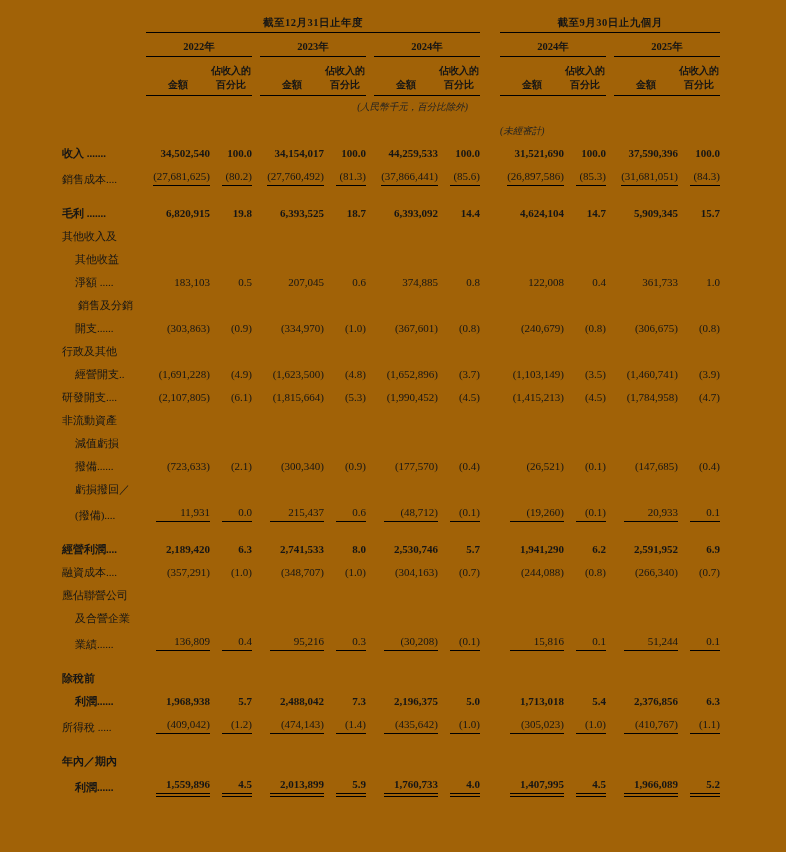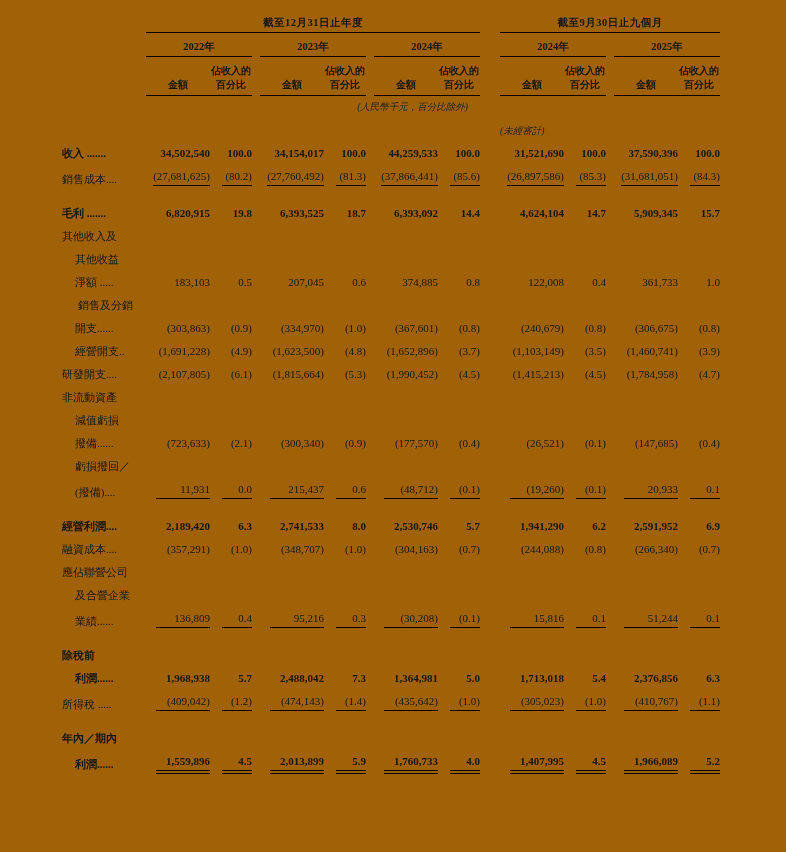--- a/index.html
+++ b/index.html
@@ -191,20 +191,23 @@
           <td class="v va"><span class="num">(367,601)</span></td>
           <td class="v vp"><span class="num">(0.8)</span></td>
           <td></td>
           <td class="v va"><span class="num">(240,679)</span></td>
           <td class="v vp"><span class="num">(0.8)</span></td>
           <td></td>
           <td class="v va"><span class="num">(306,675)</span></td>
           <td class="v vp"><span class="num">(0.8)</span></td>
         </tr>
         <tr>
+          <td class="lbl" colspan="15"><span class="lbl-text" style="padding-left: 0px;">行政及其他</span></td>
+        </tr>
+        <tr>
           <td class="lbl"><span class="lbl-text" style="padding-left: 13px;">經營開支..</span></td>
           <td class="v va"><span class="num">(1,691,228)</span></td>
           <td class="v vp"><span class="num">(4.9)</span></td>
           <td></td>
           <td class="v va"><span class="num">(1,623,500)</span></td>
           <td class="v vp"><span class="num">(4.8)</span></td>
           <td></td>
           <td class="v va"><span class="num">(1,652,896)</span></td>
           <td class="v vp"><span class="num">(3.7)</span></td>
           <td></td>
@@ -335,21 +338,21 @@
           <td class="lbl" colspan="15"><span class="lbl-text" style="padding-left: 0px;">除稅前</span></td>
         </tr>
         <tr class="bold">
           <td class="lbl"><span class="lbl-text" style="padding-left: 13px;">利潤......</span></td>
           <td class="v va"><span class="num">1,968,938</span></td>
           <td class="v vp"><span class="num">5.7</span></td>
           <td></td>
           <td class="v va"><span class="num">2,488,042</span></td>
           <td class="v vp"><span class="num">7.3</span></td>
           <td></td>
-          <td class="v va"><span class="num">1,364,981</span></td>
+          <td class="v va"><span class="num">2,196,375</span></td>
           <td class="v vp"><span class="num">5.0</span></td>
           <td></td>
           <td class="v va"><span class="num">1,713,018</span></td>
           <td class="v vp"><span class="num">5.4</span></td>
           <td></td>
           <td class="v va"><span class="num">2,376,856</span></td>
           <td class="v vp"><span class="num">6.3</span></td>
         </tr>
         <tr class=" ruled">
           <td class="lbl"><span class="lbl-text" style="padding-left: 0px;">所得稅 .....</span></td>

